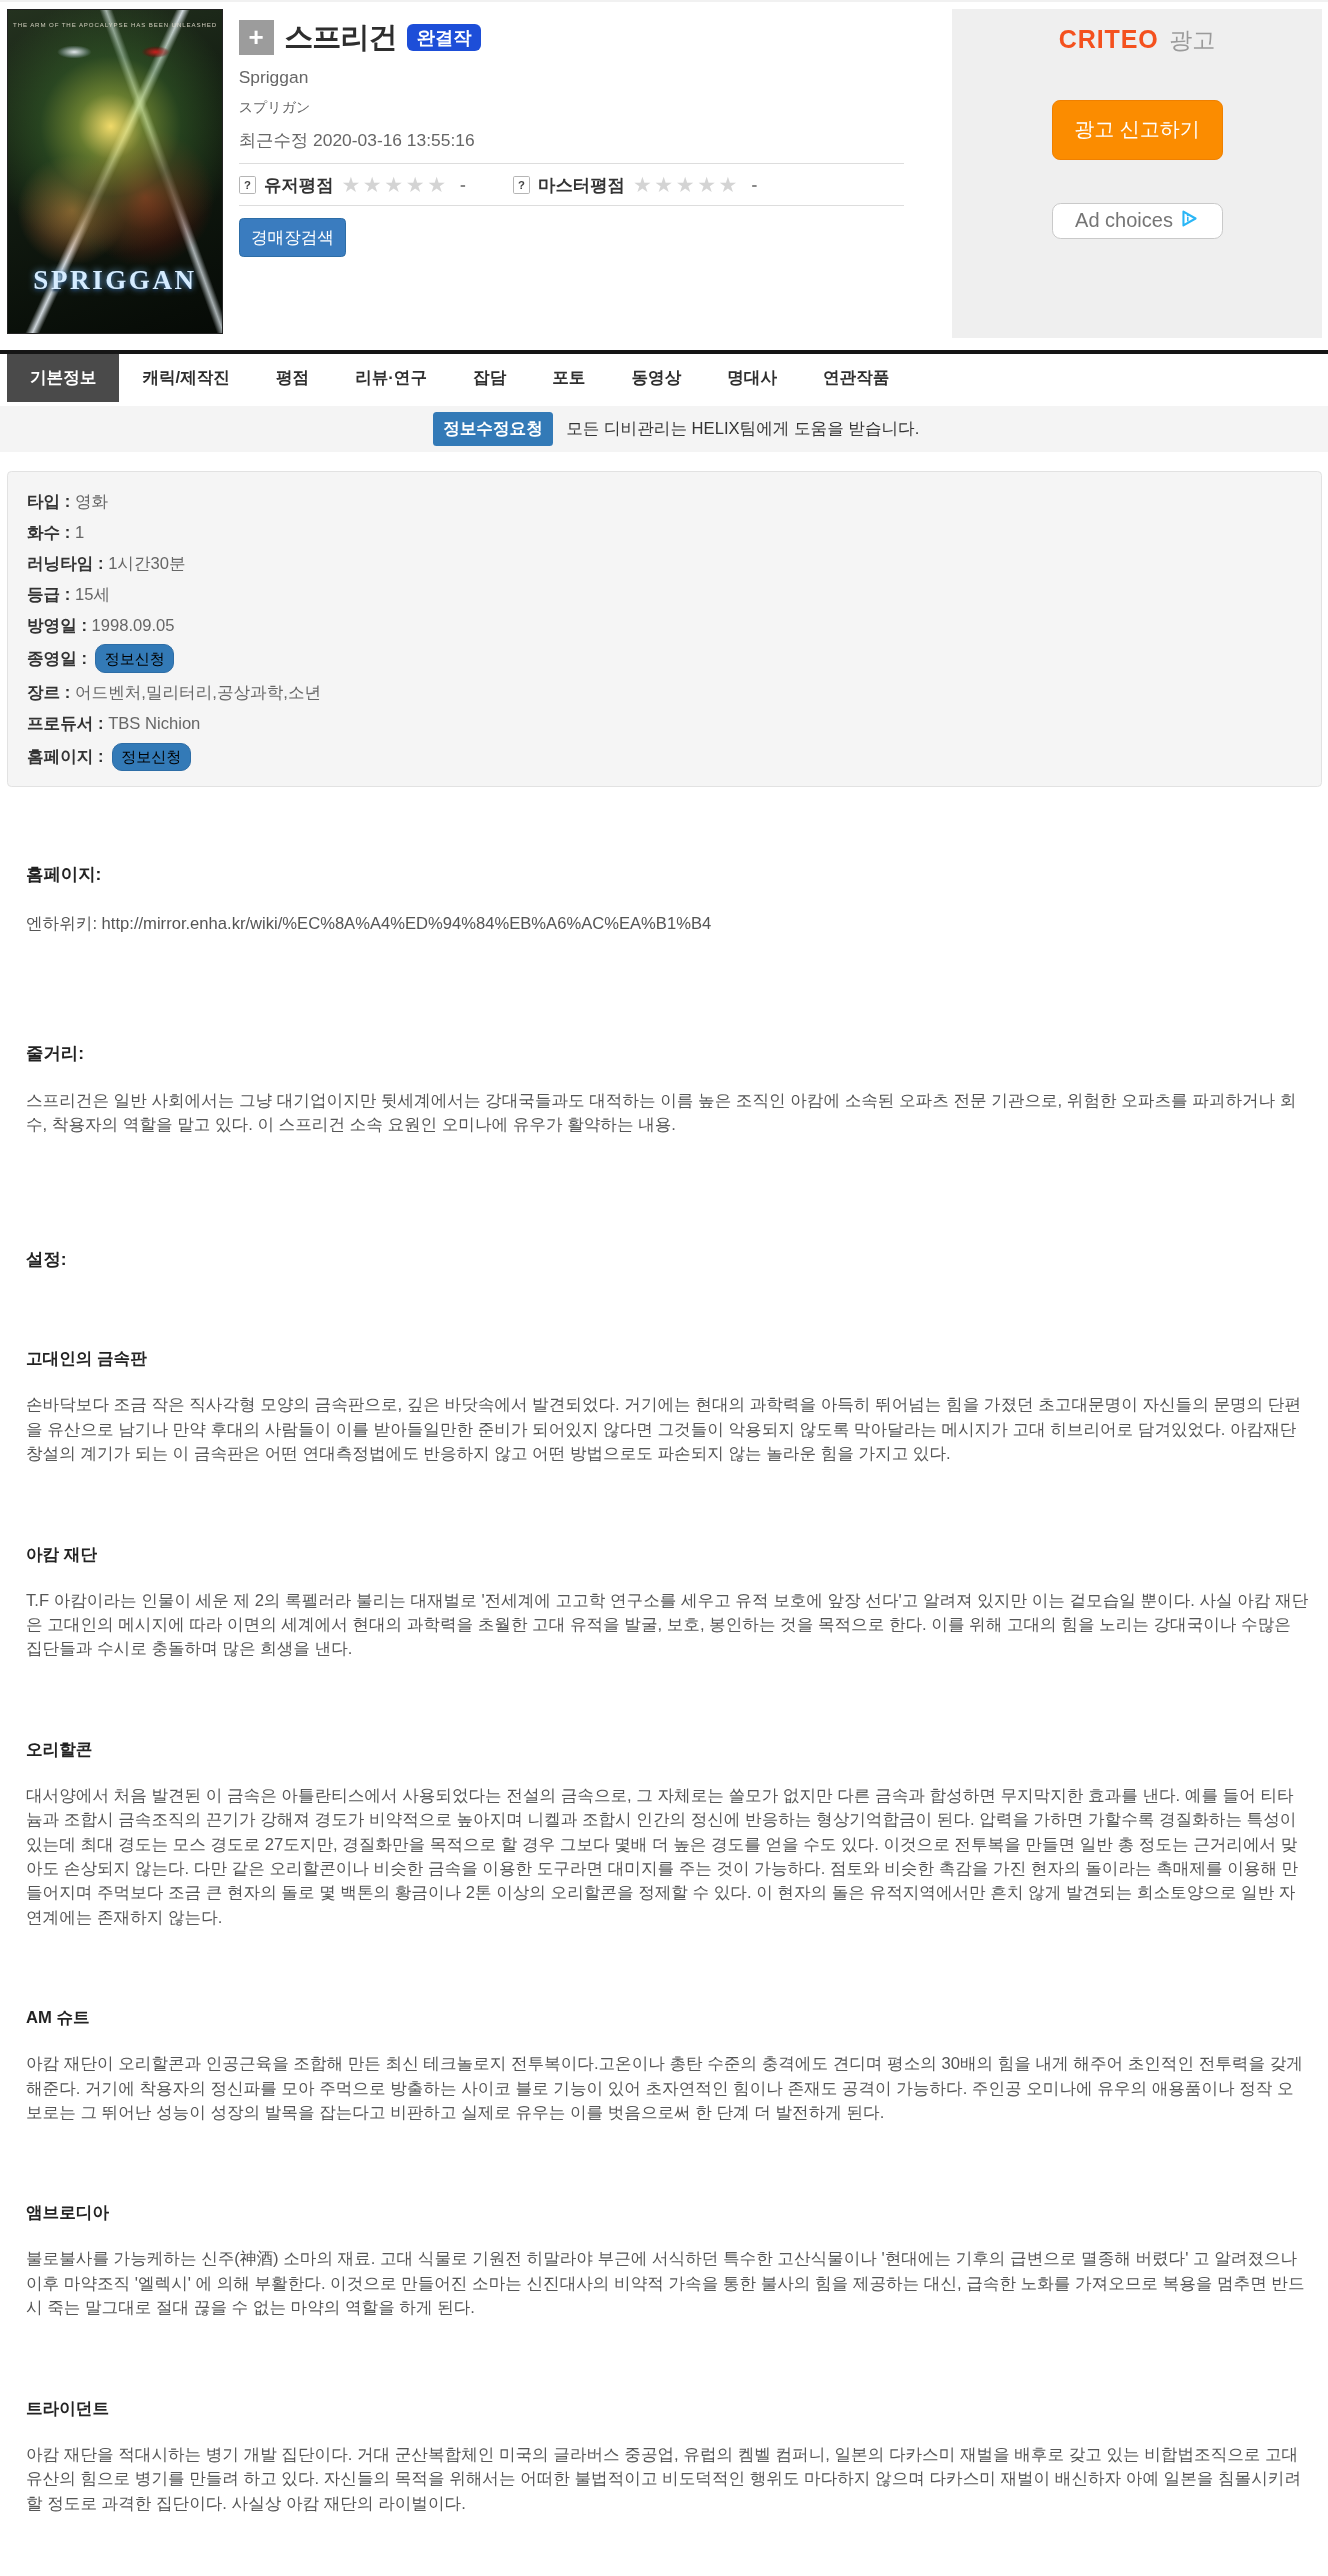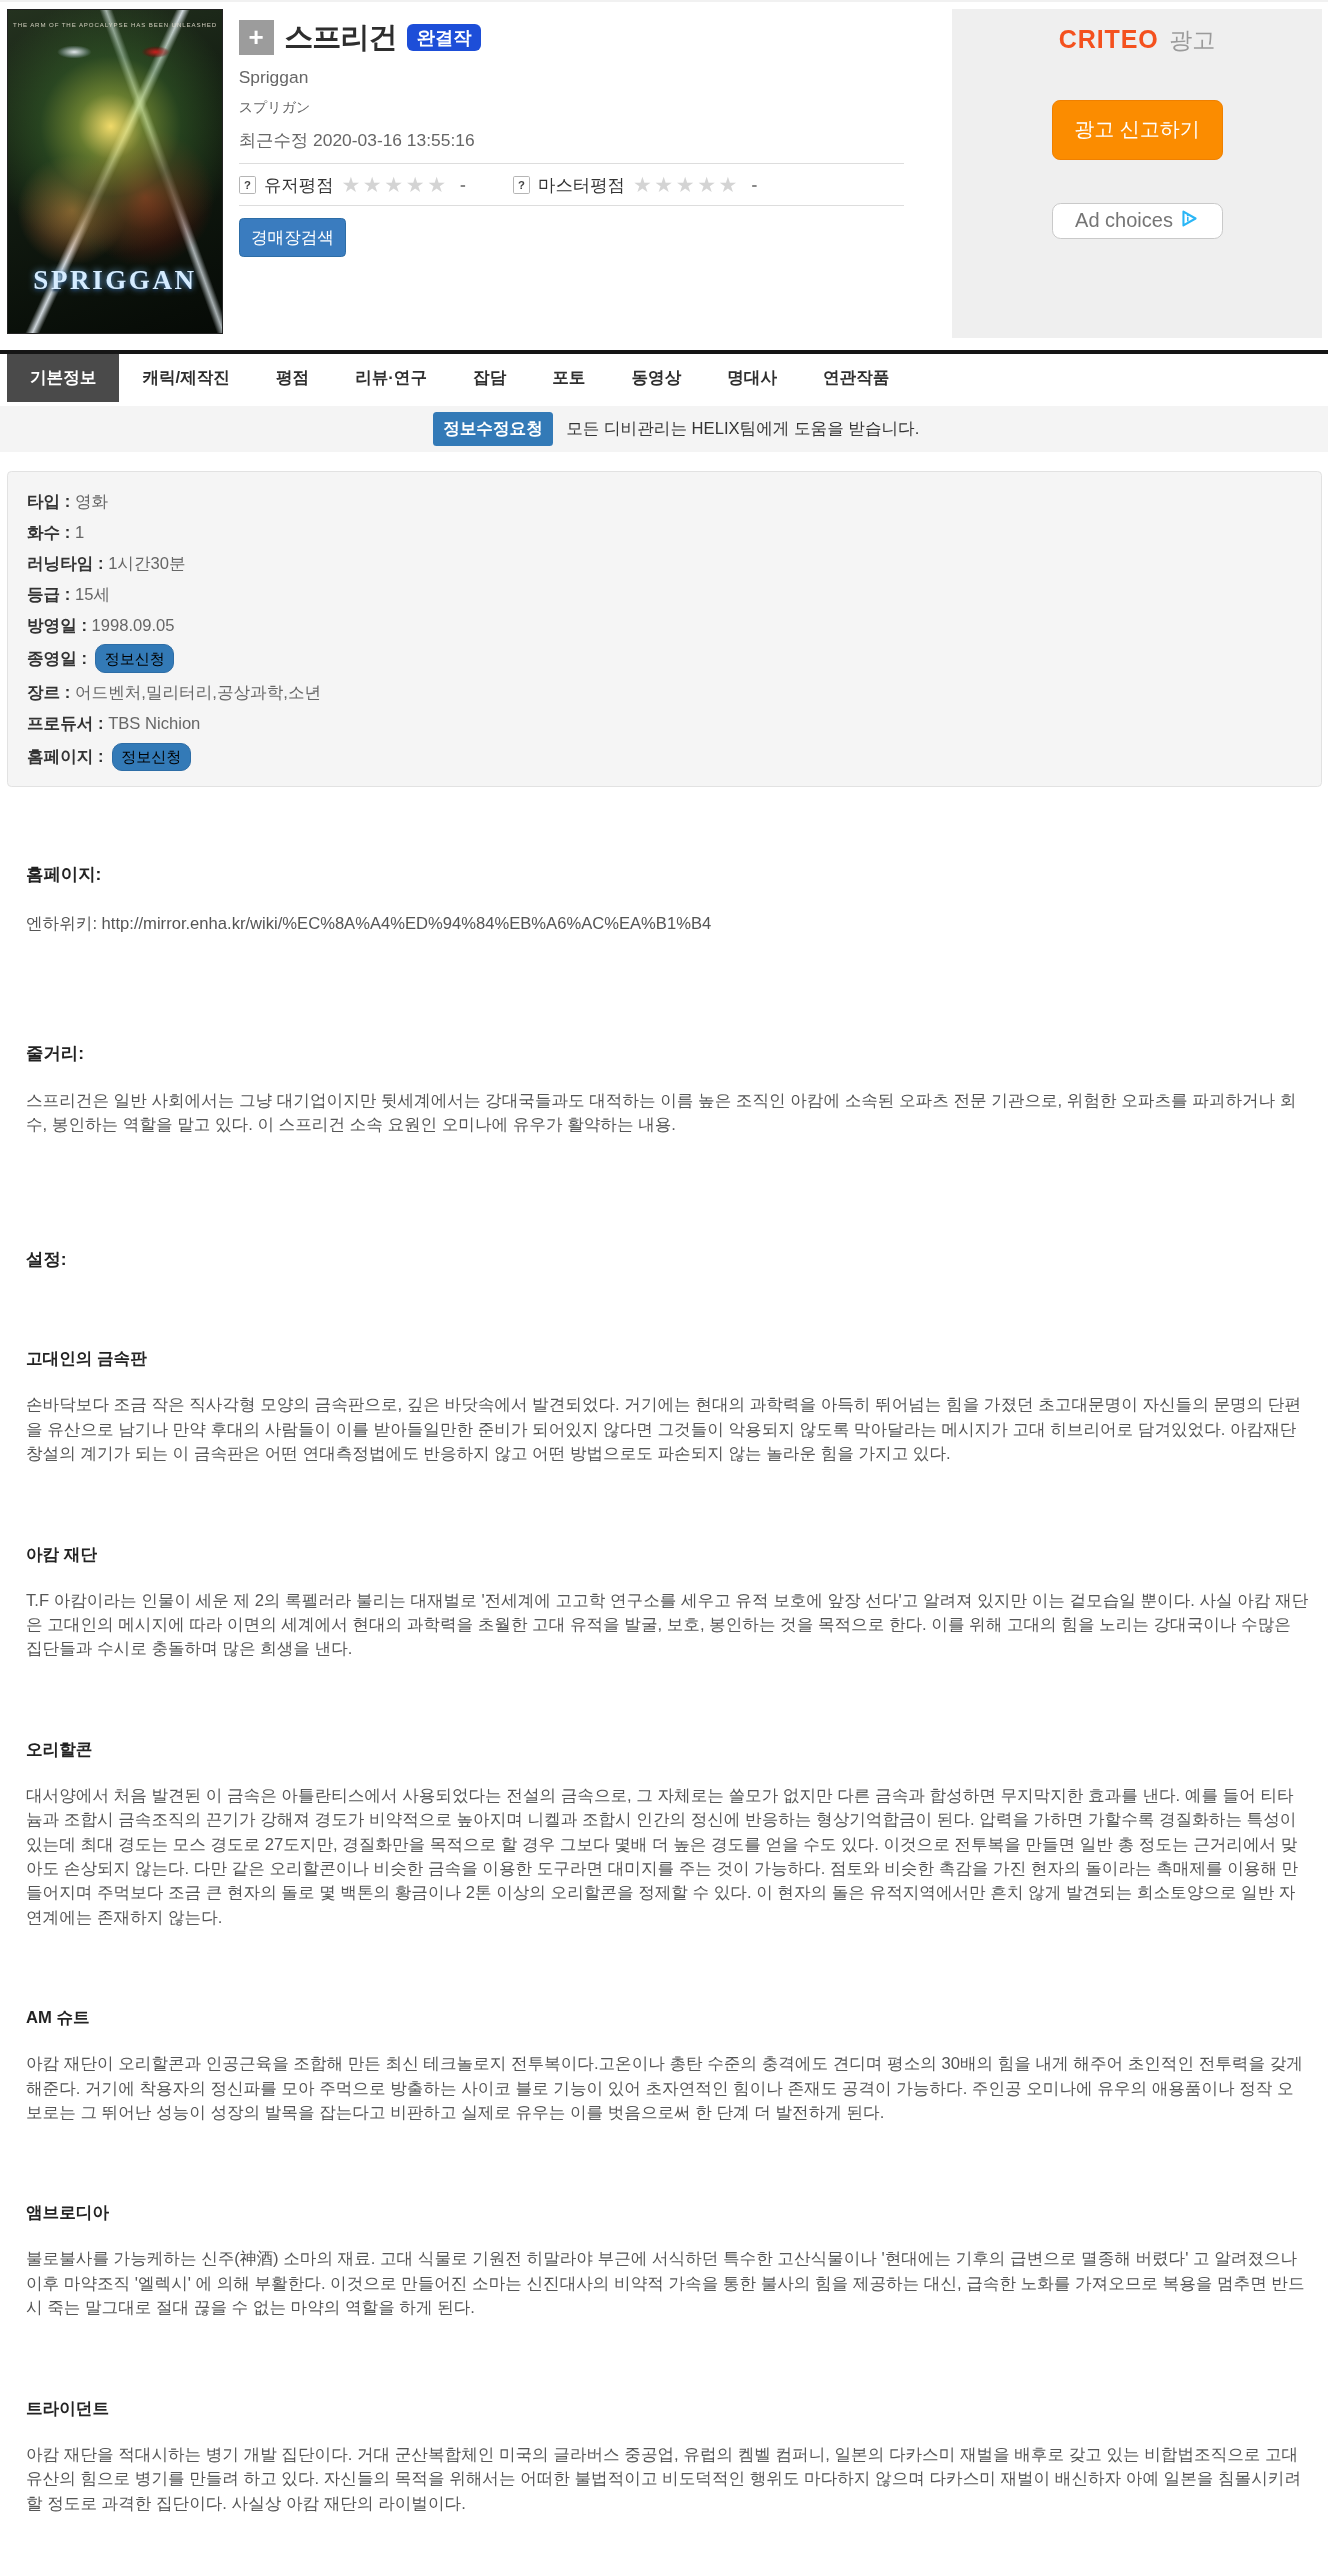--- a/index.html
+++ b/index.html
@@ -56,21 +56,21 @@
   .ratings-row {
     margin-top:11.3px; border-top:0.9px solid #ddd; border-bottom:0.9px solid #ddd;
     display:flex; align-items:center; height:43px; gap:47px;
   }
   .rating-group { display:flex; align-items:center; gap:7.9px; }
   .help-box {
     width:17.4px; height:17.4px; border:0.9px solid #b5b5b5; border-radius:1.7px;
     font-size:11.3px; font-weight:bold; color:#444; text-align:center; line-height:17.4px;
     background:#fff; cursor:pointer;
   }
-  .rating-label { font-size:17.4px; font-weight:normal; color:#333;text-align:center; }
+  .rating-label { font-size:17.4px; font-weight:bold; color:#333;text-align:center; }
   .stars { font-size:21px; color:#d4d4d4; letter-spacing:2.6px; cursor:pointer; line-height:1; }
   .rating-value { font-size:17.4px; font-weight:bold; color:#888; margin-left:3.5px; }
   .stats-row { margin-top:20px; font-size:17.4px; display:flex; align-items:center; flex-wrap:nowrap; white-space:nowrap; }
   .stat-label { font-weight:bold; color:#333; }
   .stat-value { color:#777; margin-left:6.1px; }
   .stat-gap { width:19px; }
   .delta-icon { color:#2e9fff; font-size:15px; margin-left:7.9px; }
   .delta-val { color:#777; }
   .auction-btn {
     margin-top:11.3px; background:#3a7cbf; border:0.9px solid #2d6da6; color:#fff;
@@ -273,21 +273,21 @@
         <button class="btn-info">정보신청</button>
     </div>
   </div>
 
   <div class="content">
 
     <div class="sec-heading homepage-heading">홈페이지:</div>
     <div class="body-text homepage-url">엔하위키: http://mirror.enha.kr/wiki/%EC%8A%A4%ED%94%84%EB%A6%AC%EA%B1%B4</div>
 
     <div class="sec-heading synopsis-heading">줄거리:</div>
-    <div class="body-text synopsis-body">스프리건은 일반 사회에서는 그냥 대기업이지만 뒷세계에서는 강대국들과도 대적하는 이름 높은 조직인 아캄에 소속된 오파츠 전문 기관으로, 위험한 오파츠를 파괴하거나 회수, 봉인하는 역할을 맡고 있다. 이 스프리건 소속 요원인 오미나에 유우가 활약하는 내용.</div>
+    <div class="body-text synopsis-body">스프리건은 일반 사회에서는 그냥 대기업이지만 뒷세계에서는 강대국들과도 대적하는 이름 높은 조직인 아캄에 소속된 오파츠 전문 기관으로, 위험한 오파츠를 파괴하거나 회수, 착용자의 역할을 맡고 있다. 이 스프리건 소속 요원인 오미나에 유우가 활약하는 내용.</div>
 
     <div class="sec-heading settings-heading">설정:</div>
 
     <div class="set-entry">
       <div class="sec-title">고대인의 금속판</div>
       <div class="body-text sec-body">손바닥보다 조금 작은 직사각형 모양의 금속판으로, 깊은 바닷속에서 발견되었다. 거기에는 현대의 과학력을 아득히 뛰어넘는 힘을 가졌던 초고대문명이 자신들의 문명의 단편을 유산으로 남기나 만약 후대의 사람들이 이를 받아들일만한 준비가 되어있지 않다면 그것들이 악용되지 않도록 막아달라는 메시지가 고대 히브리어로 담겨있었다. 아캄재단 창설의 계기가 되는 이 금속판은 어떤 연대측정법에도 반응하지 않고 어떤 방법으로도 파손되지 않는 놀라운 힘을 가지고 있다.</div>
     </div>
     <div class="set-entry">
       <div class="sec-title">아캄 재단</div>
       <div class="body-text sec-body">T.F 아캄이라는 인물이 세운 제 2의 록펠러라 불리는 대재벌로 '전세계에 고고학 연구소를 세우고 유적 보호에 앞장 선다'고 알려져 있지만 이는 겉모습일 뿐이다. 사실 아캄 재단은 고대인의 메시지에 따라 이면의 세계에서 현대의 과학력을 초월한 고대 유적을 발굴, 보호, 봉인하는 것을 목적으로 한다. 이를 위해 고대의 힘을 노리는 강대국이나 수많은 집단들과 수시로 충돌하며 많은 희생을 낸다.</div>

